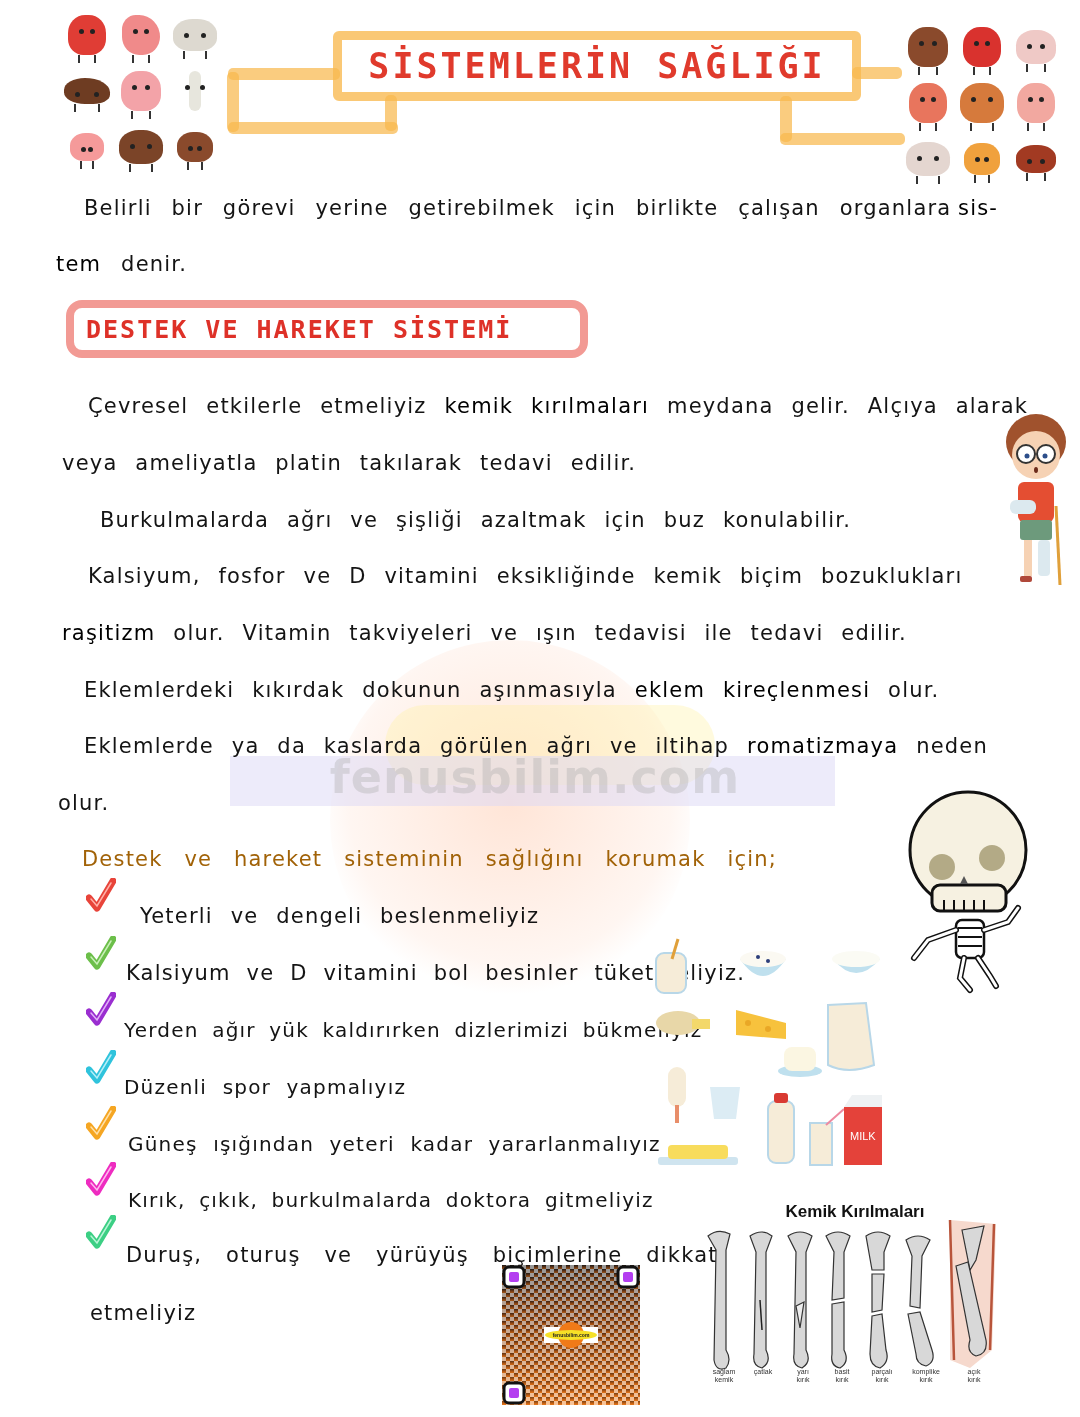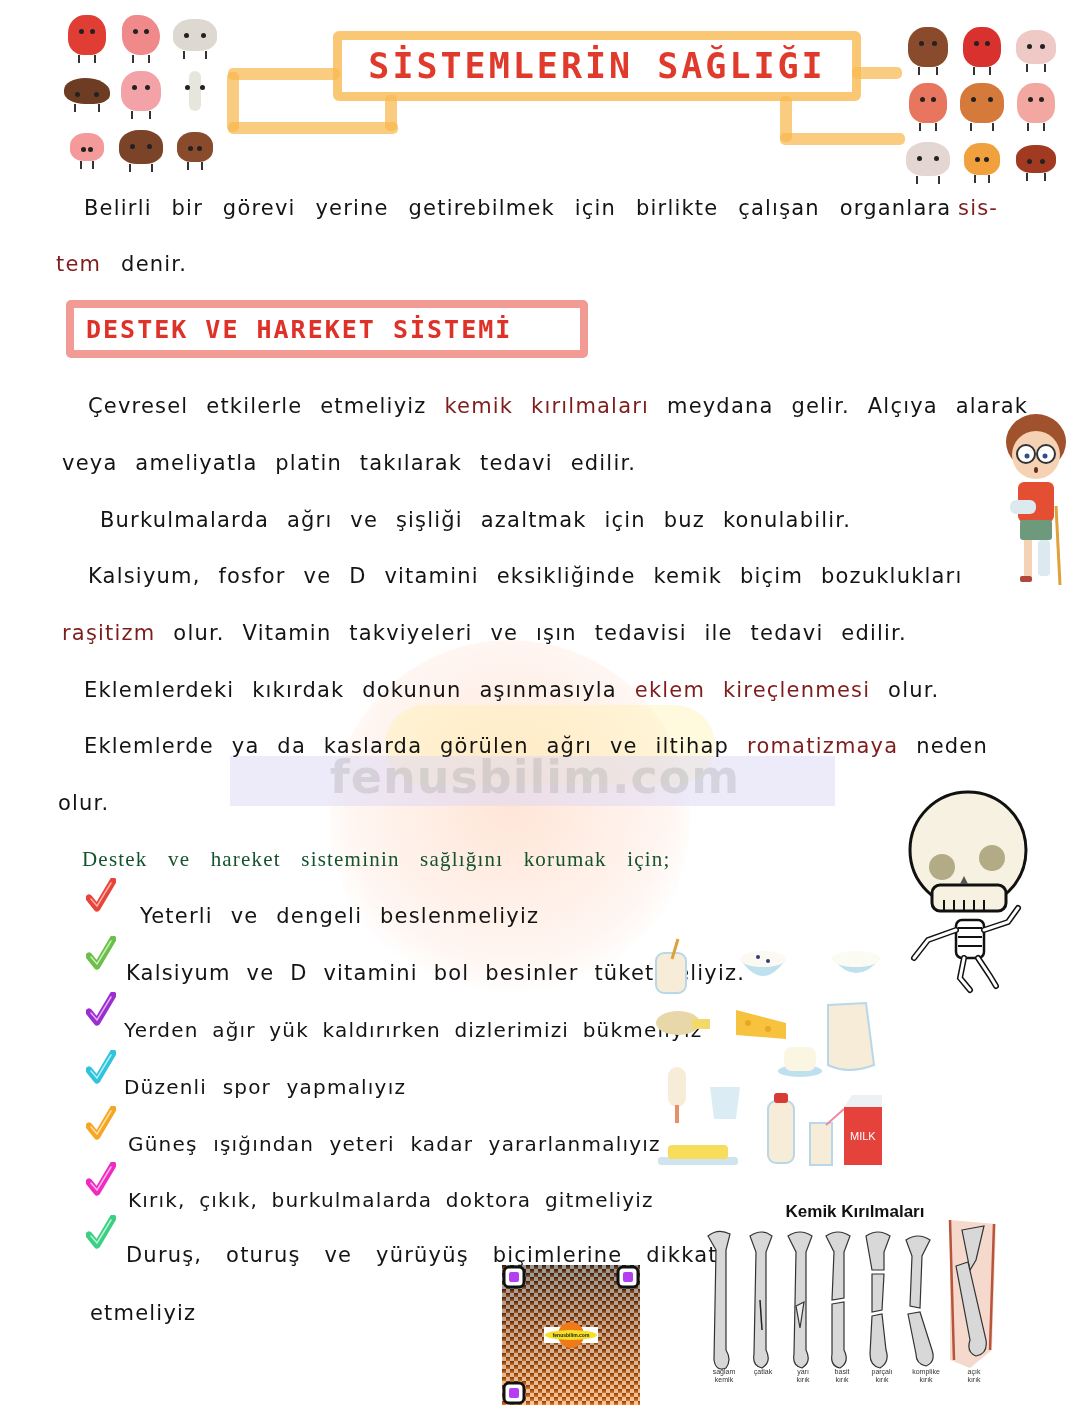--- a/index.html
+++ b/index.html
@@ -28,26 +28,26 @@
   .organ { width:38px; height:40px; border-radius:45% 45% 40% 40%; position:relative; margin:auto; }
   .organ::before, .organ::after { content:""; position:absolute; top:14px; width:5px; height:5px; background:#222; border-radius:50%; }
   .organ::before { left:11px; } .organ::after { right:11px; }
   .organ .legs { position:absolute; bottom:-8px; left:10px; right:10px; height:8px; border-left:2px solid #333; border-right:2px solid #333; }
 
   
   .hand {
     font-family:"DejaVu Sans", sans-serif; font-size:21px; letter-spacing:1.2px;
     color:#141414; white-space:nowrap; position:absolute;margin-top:16px;
   }
-  .blue { color:#7f1d1d; }
-  .red { color:#14532d;font-family:Liberation Serif, serif; }
+  .blue { color:#000000; }
+  .red { color:#a16207; }
 
   .section-box {
     position:absolute; left:66px; top:300px; width:522px; height:58px;
-    border:8px solid rgba(238,120,112,0.75); border-radius:5px; box-sizing:border-box;
+    border:8px solid rgba(238,120,112,0.75); border-radius:16px; box-sizing:border-box;
     display:flex; align-items:center; padding-left:12px;
     font-family:"DejaVu Sans Mono", monospace; font-size:25px; font-weight:bold;
     letter-spacing:2px; color:#de3128;
   }
 
   
   .wm-circle { position:absolute; left:330px; top:640px; width:360px; height:360px; border-radius:50%;
     background:radial-gradient(circle at 50% 45%, rgba(255,180,140,0.35), rgba(255,205,180,0.18) 60%, rgba(255,255,255,0) 72%); }
   .wm-band { position:absolute; left:230px; top:756px; width:605px; height:50px; background:rgba(220,215,245,0.5); }
   .wm-yellow { position:absolute; left:385px; top:705px; width:330px; height:80px; background:rgba(255,240,160,0.35); border-radius:40px; }

